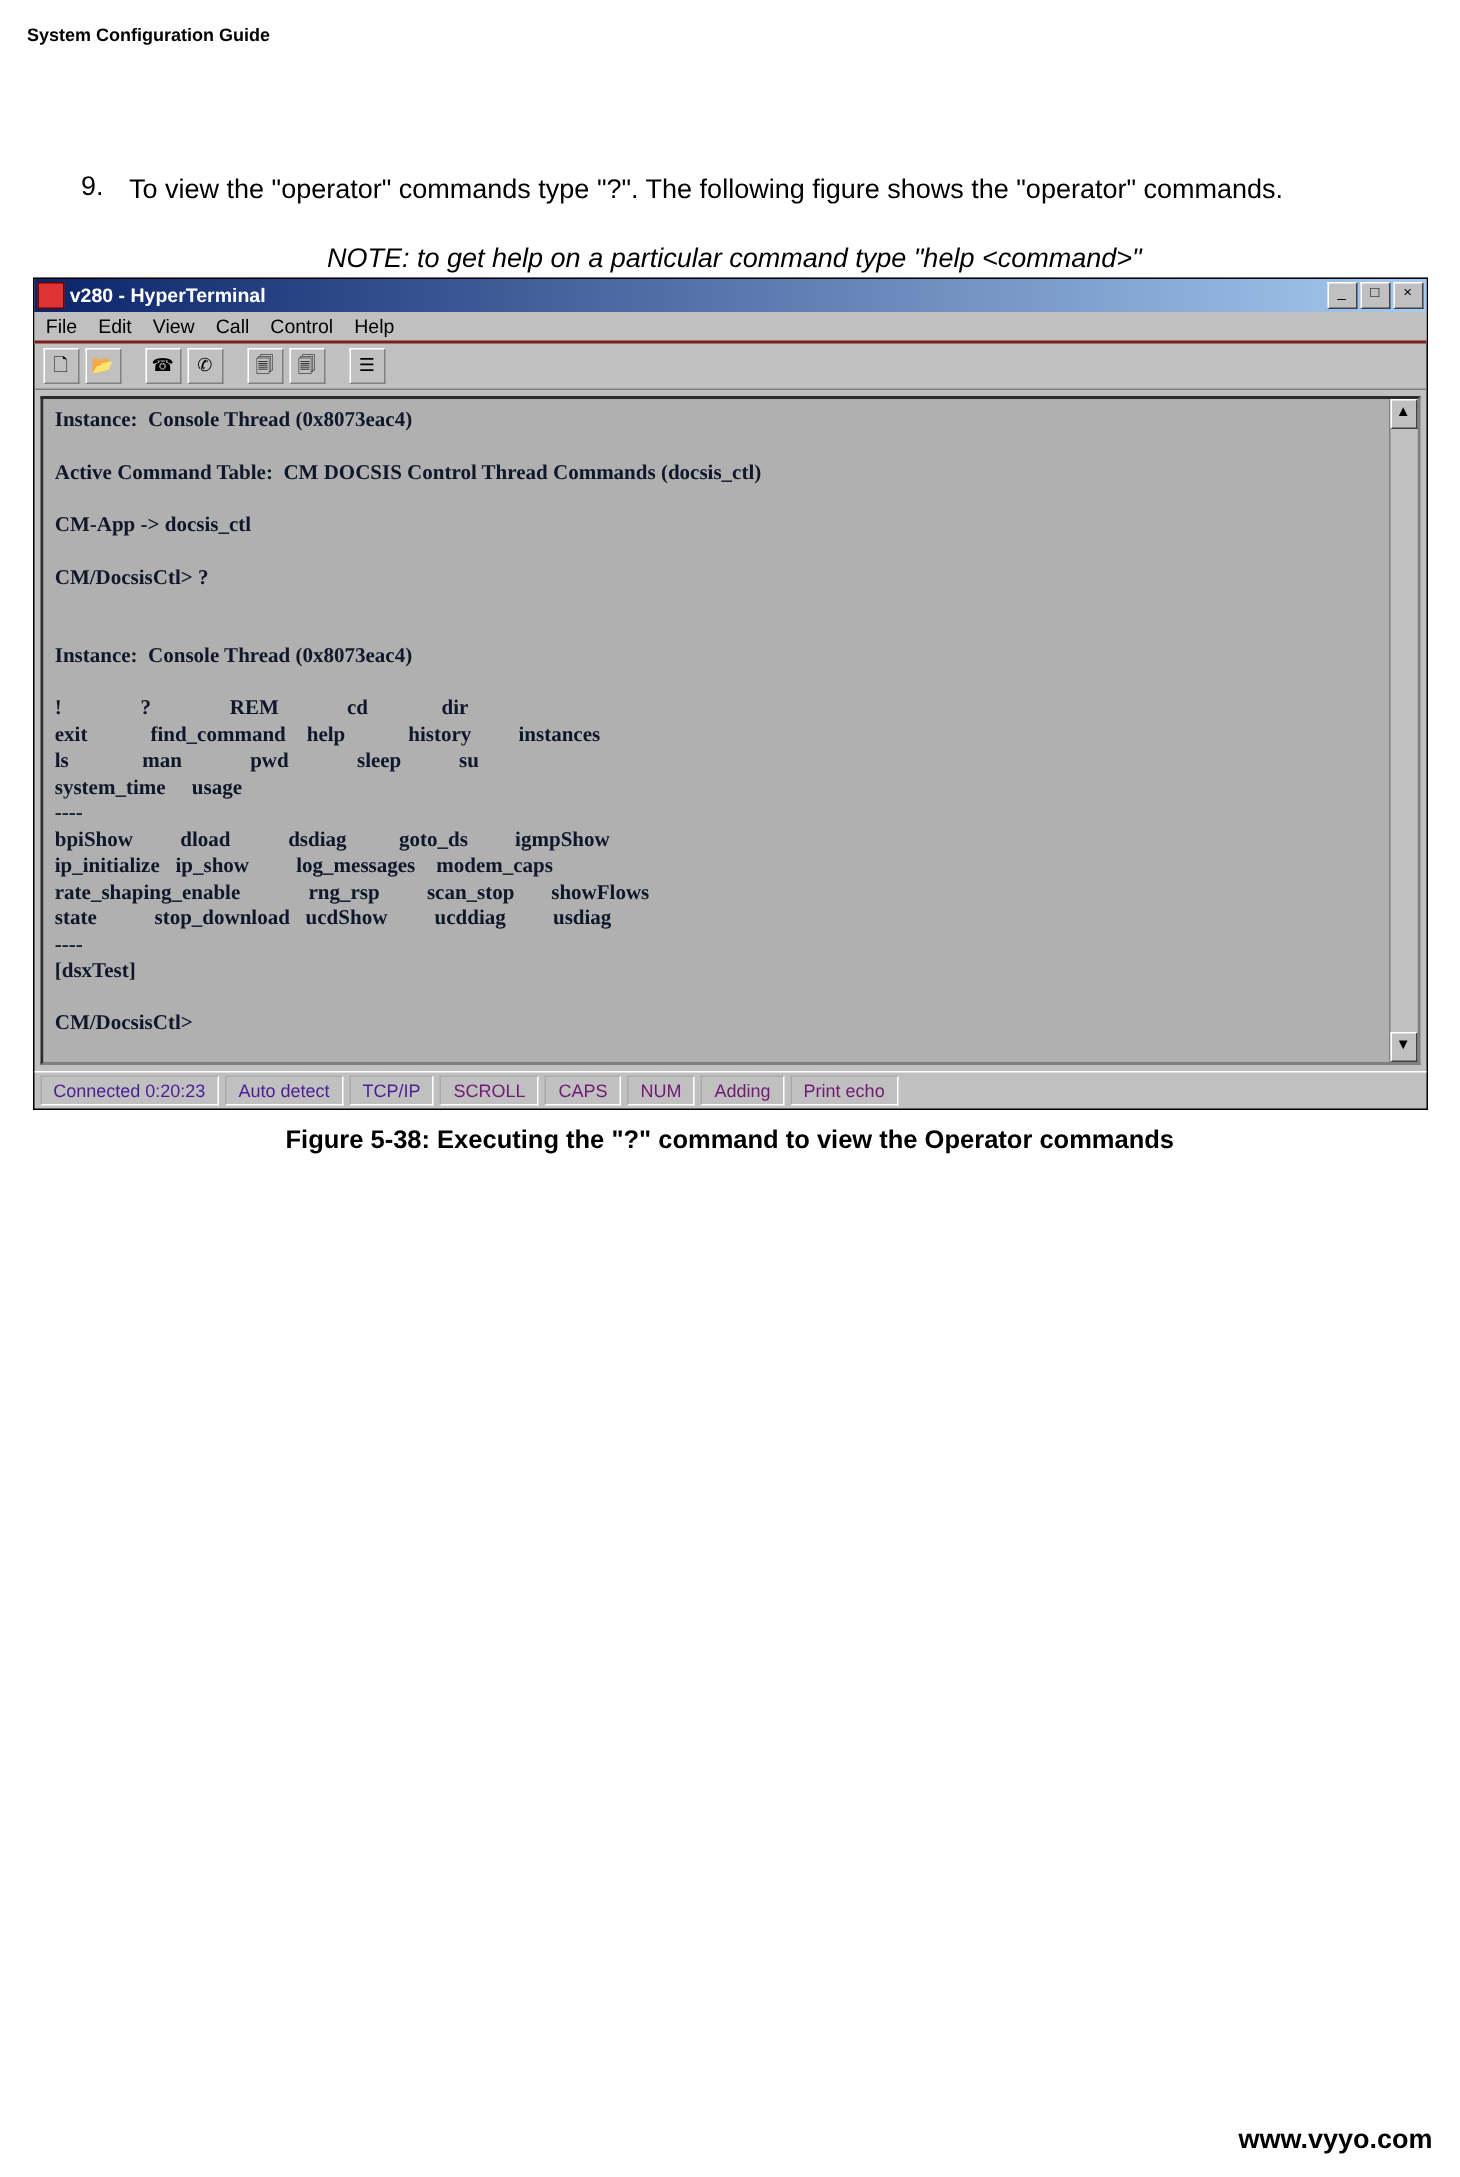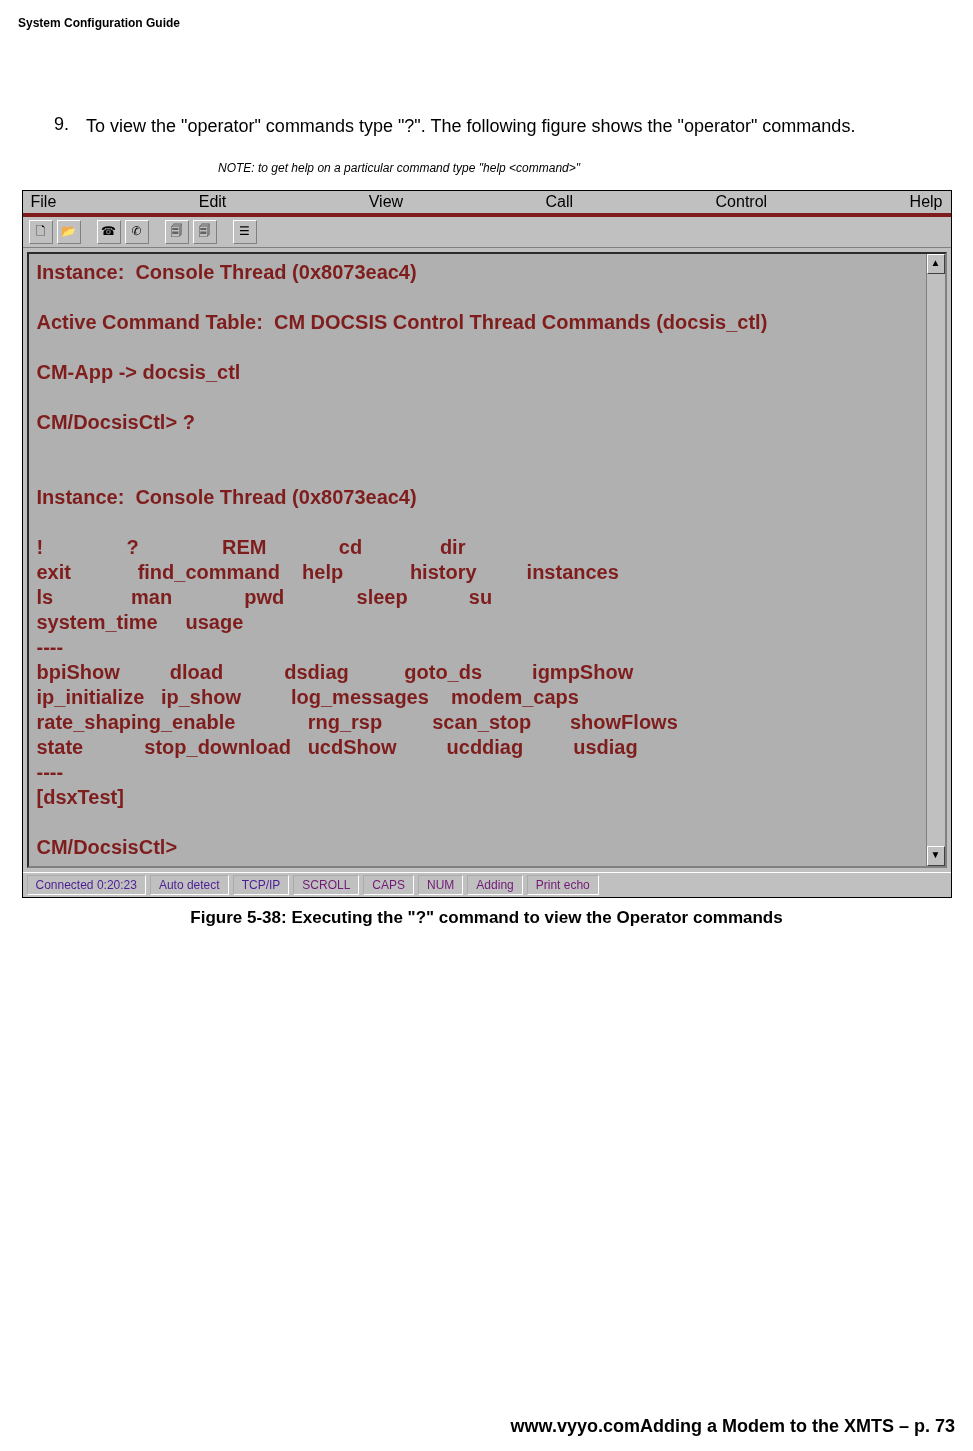--- a/index.html
+++ b/index.html
@@ -30,24 +30,23 @@
     width: 32px;
     flex: 0 0 32px;
   }
   .step-text {
     line-height: 1.35;
     max-width: 780px;
   }
   .note-block {
     margin-left: 200px;
     font-style: italic;
-    font-size: 12px;
+    font-size: 18px;
     max-width: 560px;
     line-height: 1.35;
-    margin-bottom: 14px;
   }
 
   
   .win {
     margin: 0 auto 10px auto;
     width: 928px;
     border: 1px solid #000;
     background: #c0c0c0;
     font-family: Tahoma, Arial, sans-serif;
   }
@@ -77,24 +76,23 @@
     width: 18px; height: 16px;
     background: #c0c0c0;
     border: 1px solid #fff;
     border-right-color:#404040; border-bottom-color:#404040;
     font-size: 10px; line-height: 14px; text-align: center;
     color:#000;
   }
   .menubar {
     display:flex; gap: 14px;
     padding: 2px 8px;
-    font-size: 16px;
-    background:#c0c0c0;
-    border-bottom: 4px solid #7f1d1d;
-    justify-content: space-between;
+    font-size: 13px;
+    background:#c0c0c0;
+    border-bottom: 2px solid #7f1d1d;
   }
   .toolbar {
     display:flex; gap:4px; padding:3px 6px;
     border-bottom:1px solid #808080;
   }
   .tbtn {
     width: 22px; height:22px;
     border:1px solid #fff;
     border-right-color:#808080; border-bottom-color:#808080;
     background:#c0c0c0;
@@ -102,25 +100,25 @@
   }
   .tsep { width:8px; }
   .term-wrap {
     border: 2px inset #808080;
     margin: 4px;
     display:flex;
   }
   .term {
     flex:1;
     background:#b0b0b0;
-    font-family: Liberation Sans, sans-serif;
-    font-size: 20px;
+    font-family: Liberation Serif, serif;
+    font-size: 14px;
     line-height: 1.25;
     font-weight: bold;
-    color:#7f1d1d;
+    color:#0f172a;
     padding: 6px 8px;
     white-space: pre;
     min-height: 430px;
   }
   .vscroll {
     width: 18px;
     background:#c0c0c0;
     border-left:1px solid #808080;
     display:flex; flex-direction:column; justify-content:space-between;
   }
@@ -166,20 +164,31 @@
   <div class="doc-title">System Configuration Guide</div>
 
   <div class="step-row">
     <div class="step-num">9.</div>
     <div class="step-text">To view the "operator" commands type "?".  The following figure shows the "operator" commands.</div>
   </div>
 
   <div class="note-block">NOTE: to get help on a particular command type "help &lt;command&gt;"</div>
 
   <div class="win">
+    <div class="titlebar">
+      <div class="left">
+        <div class="app-icon"></div>
+        <span class="ttext">v280 - HyperTerminal</span>
+      </div>
+      <div class="wbtns">
+        <div class="wbtn">_</div>
+        <div class="wbtn">□</div>
+        <div class="wbtn">×</div>
+      </div>
+    </div>
 
     <div class="menubar">
       <span>File</span>
       <span>Edit</span>
       <span>View</span>
       <span>Call</span>
       <span>Control</span>
       <span>Help</span>
     </div>
 
@@ -236,15 +245,14 @@
       <div class="cell dim">NUM</div>
       <div class="cell dim">Adding</div>
       <div class="cell dim">Print echo</div>
     </div>
   </div>
 
   <div class="figcap">Figure 5-38:  Executing the "?" command to view the Operator commands</div>
 
   <div class="footer">
     <span>www.vyyo.com</span>
-    <span>Adding a Modem to the XMTS – p. 73</span>
   </div>
 </div>
 
 </body></html>

